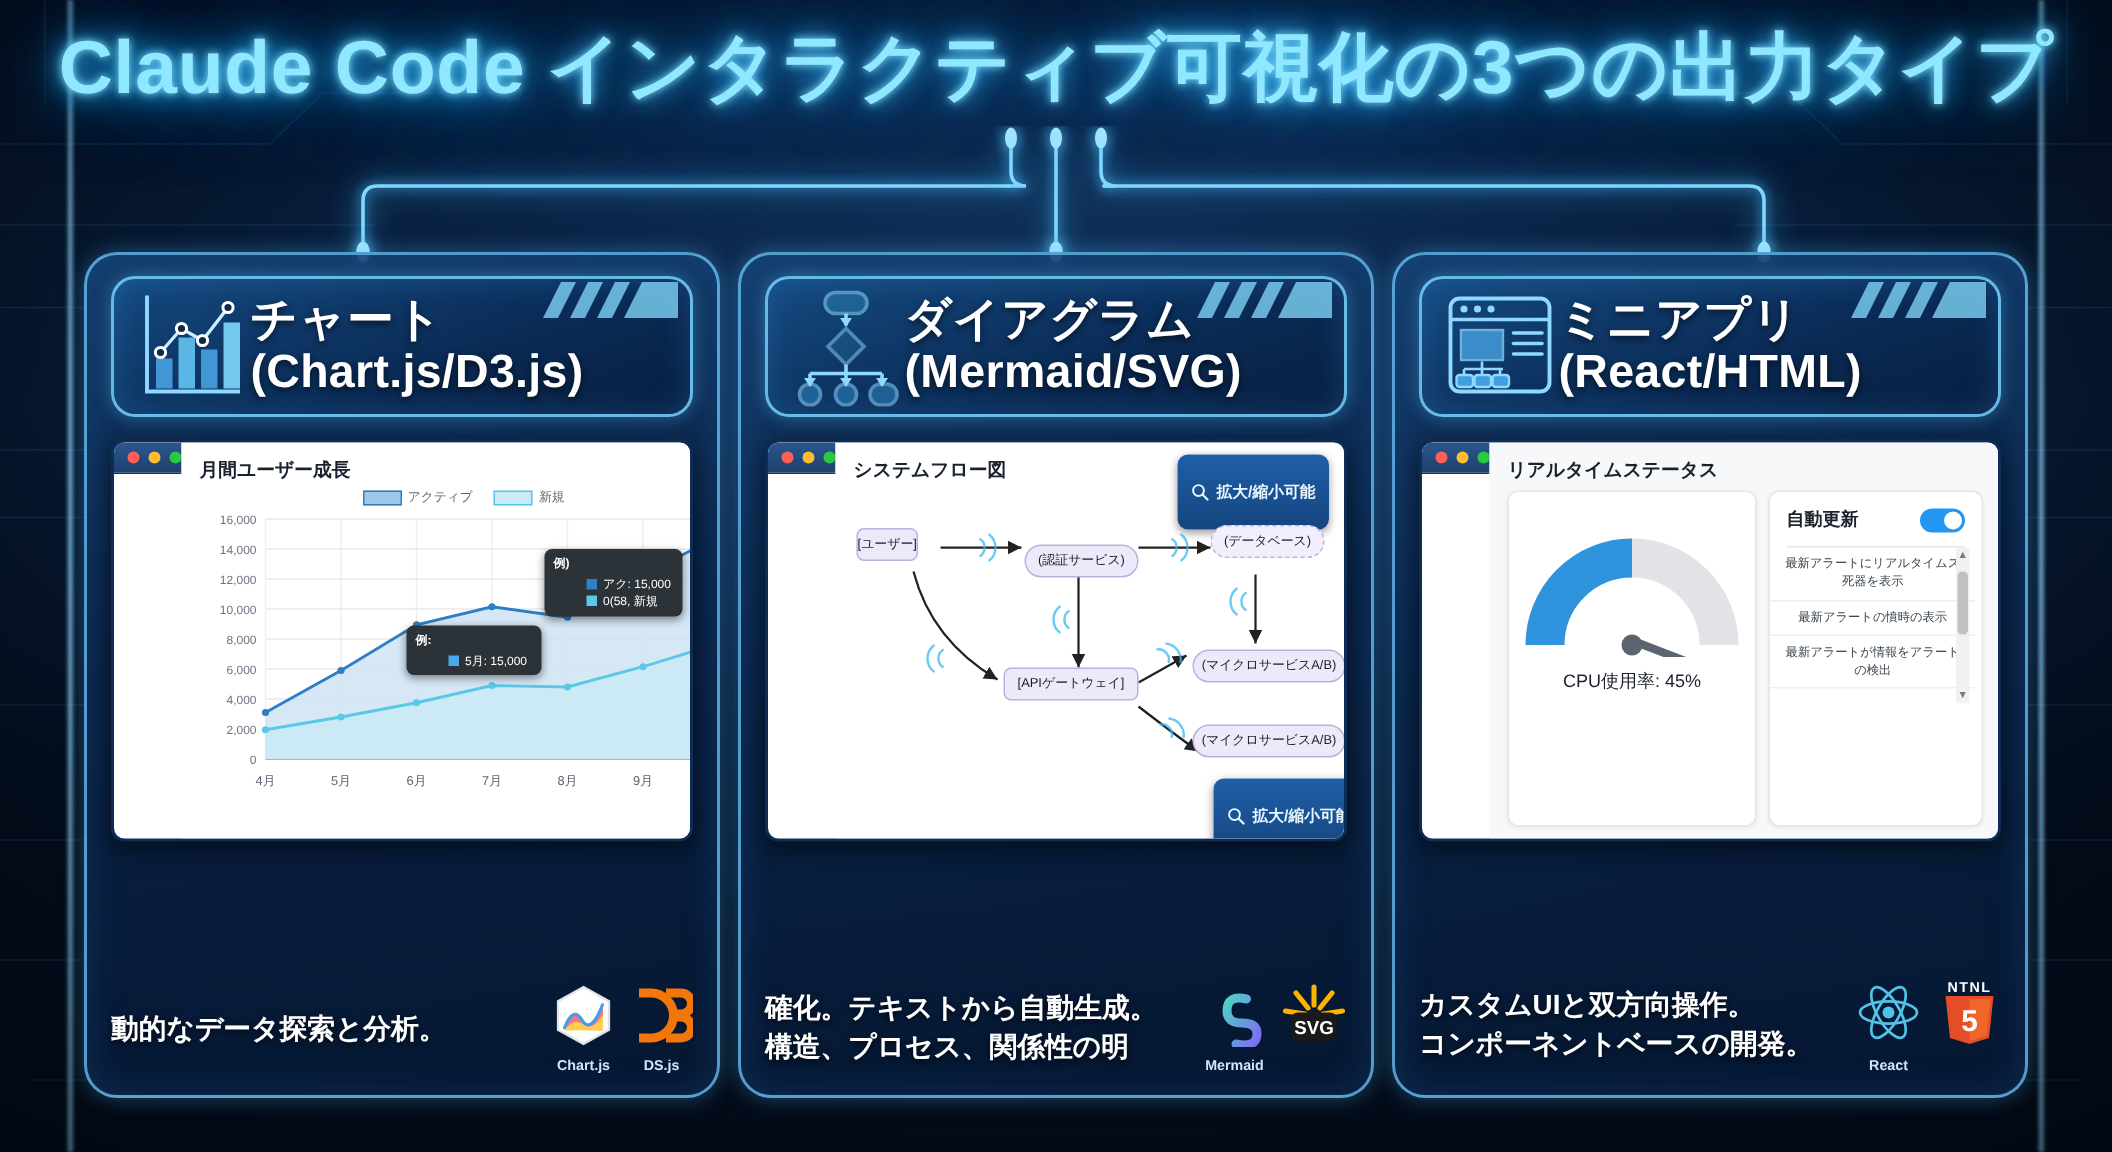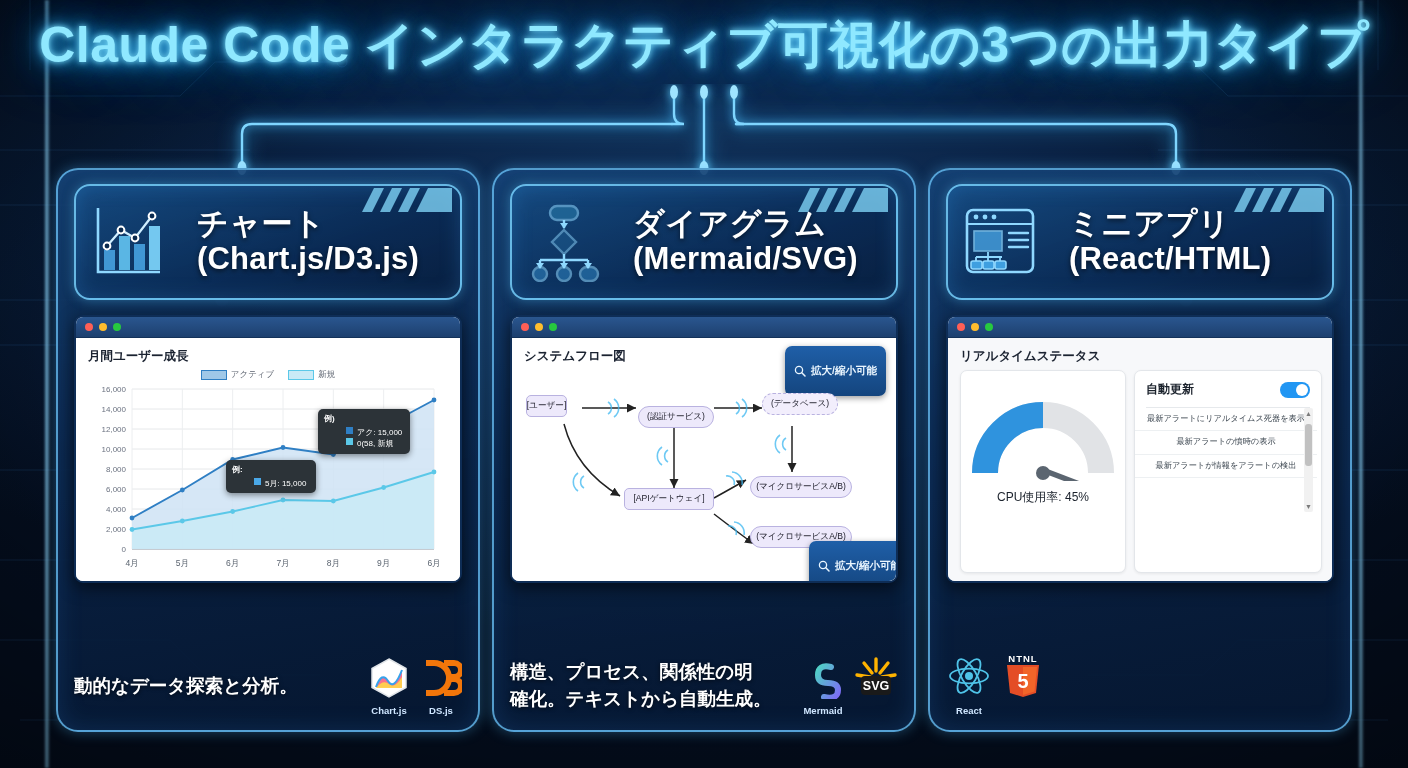--- a/index.html
+++ b/index.html
@@ -56,44 +56,44 @@
     border:2px solid rgba(110,200,255,.75);
     background:linear-gradient(170deg, rgba(20,62,110,.88) 0%, rgba(10,36,72,.92) 45%, rgba(6,24,50,.95) 100%);
     box-shadow:0 0 14px rgba(80,190,255,.35), inset 0 0 24px rgba(40,120,200,.22);
     padding:14px 16px 0;
     position:relative;
     display:flex; flex-direction:column;
   }
   
   .card-head{
     position:relative;
-    height:116px;
+    height:94px;
     border-radius:16px;
     border:2px solid rgba(120,210,255,.85);
     background:linear-gradient(160deg, rgba(22,78,134,.8) 0%, rgba(10,42,84,.9) 60%, rgba(8,30,62,.95) 100%);
     box-shadow:0 0 12px rgba(90,200,255,.4), inset 0 0 20px rgba(60,150,230,.25);
-    display:flex; align-items:center; gap:31px; padding:0 14px;
+    display:flex; align-items:center; gap:1px; padding:0 14px;
     overflow:hidden;
   }
   .head-stripes{ position:absolute; top:2px; right:6px; }
   .head-icon{ flex:0 0 auto; width:76px; height:80px; }
   .head-text{ color:#ffffff; line-height:1.12; }
   .head-l1{ font-size:31px; font-weight:bold; letter-spacing:.5px; text-shadow:0 2px 5px rgba(0,0,0,.6); }
   .head-l2{ font-size:31px; font-weight:bold; letter-spacing:.2px; text-shadow:0 2px 5px rgba(0,0,0,.6); }
 
   
   .win{
     margin-top:15px;
     height:268px;
     border-radius:9px;
     background:#ffffff;
     border:2px solid #0e2d56;
     box-shadow:0 5px 16px rgba(0,0,0,.55);
     overflow:hidden;
-    display:flex; flex-direction:column;
+    display:flex; flex-direction:row;
     position:relative;
   }
   .win-bar{
     height:21px; flex:0 0 21px;
     background:linear-gradient(#2a568f,#1d406f);
     display:flex; align-items:center; gap:6px; padding-left:9px;
     border-bottom:1px solid #13325a;
   }
   .dot{ width:8px; height:8px; border-radius:50%; }
   .dot.r{ background:#ff5f56; } .dot.y{ background:#ffbd2e; } .dot.g{ background:#27c93f; }
@@ -118,21 +118,21 @@
   .legend{ display:flex; justify-content:center; gap:14px; margin-top:4px; font-size:8.5px; color:#5d6470; }
   .legend-item{ display:flex; align-items:center; gap:4px; }
   .sw{ width:26px; height:10px; border:1.4px solid #2f7fc4; background:#9fc8e8; }
   .sw.b{ border-color:#5bc8e8; background:#c9eaf6; }
   .tip{
     position:absolute; background:#2c3338; color:#fff; border-radius:5px;
     padding:4px 6px; font-size:8px; line-height:1.45; box-shadow:0 2px 6px rgba(0,0,0,.45);
     filter:blur(.25px);
   }
   .tip b{ display:block; font-size:8px; margin-bottom:2px; }
-  .tip .row{ display:flex; gap:4px;padding-left:22px; }
+  .tip .row{ display:flex; align-items:center; gap:4px;padding-left:22px; }
   .tip .k{ width:7px; height:7px; display:inline-block; }
 
   
   .zoom-badge{
     position:absolute; border-radius:7px;
     background:linear-gradient(#1f5fa8,#14457e);
     color:#eaf6ff; font-size:10.5px; font-weight:bold;
     padding:18px 9px; display:flex; align-items:center; gap:5px;
     box-shadow:0 2px 6px rgba(0,0,0,.4);
   }
@@ -470,22 +470,22 @@
             <circle cx="5" cy="5" r="3.6" fill="none" stroke="#eaf6ff" stroke-width="1.3"></circle>
             <path d="M7.8 7.8 L11 11" stroke="#eaf6ff" stroke-width="1.5" stroke-linecap="round"></path>
           </svg>
           <span>拡大/縮小可能</span>
         </div>
       </div>
     </div>
 
     <div class="caption-row">
       <div class="caption-text">
+        <div>確化。テキストから自動生成。</div>
         <div>構造、プロセス、関係性の明</div>
-        <div>確化。テキストから自動生成。</div>
       </div>
       <div class="logos">
         <div class="logo">
           <svg width="42" height="42" viewBox="0 0 42 42">
             <defs>
               <linearGradient id="mg" x1="0" y1="0" x2="1" y2="1">
                 <stop offset="0" stop-color="#4fd1c5"></stop>
                   <stop offset="1" stop-color="#7c6cf5"></stop>
               </linearGradient>
             </defs>
@@ -585,20 +585,24 @@
               <div class="sb-arrow" style="top:2px">▲</div>
               <div class="scrollthumb"></div>
               <div class="sb-arrow" style="bottom:2px">▼</div>
             </div>
           </div>
         </div>
       </div>
     </div>
 
     <div class="caption-row">
+      <div class="caption-text">
+        <div>カスタムUIと双方向操作。</div>
+        <div>コンポーネントベースの開発。</div>
+      </div>
       <div class="logos">
         <div class="logo">
           <svg width="46" height="42" viewBox="0 0 46 42">
             <g fill="none" stroke="#4fc3e8" stroke-width="1.8">
               <ellipse cx="23" cy="19" rx="19" ry="7.4"></ellipse>
               <ellipse cx="23" cy="19" rx="19" ry="7.4" transform="rotate(60 23 19)"></ellipse>
               <ellipse cx="23" cy="19" rx="19" ry="7.4" transform="rotate(120 23 19)"></ellipse>
             </g>
             <circle cx="23" cy="19" r="4" fill="#4fc3e8"></circle>
           </svg>

